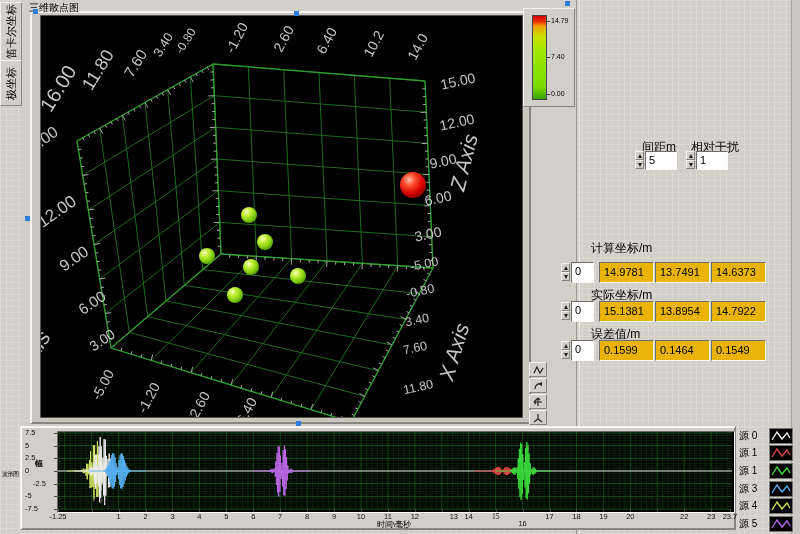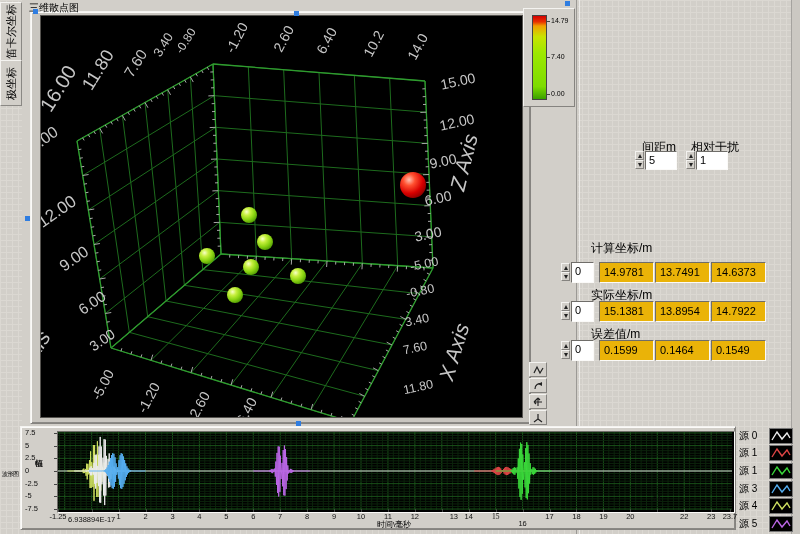--- a/index.html
+++ b/index.html
@@ -436,21 +436,21 @@
   <div class="abs" style="left:11px;top:26px;height:36px;writing-mode:vertical-rl;font-size:8px;color:#000">幅值</div>
   <div id="ylab" class="abs" style="left:0;top:0;width:40px;height:100px">
       <div class="yt" style="left: 4px; top: 0.975px;">7.5</div>
       <div class="tickh" style="left: 33px; top: 5.975px;"></div>
       <div class="yt" style="left: 4px; top: 13.65px;">5</div>
       <div class="tickh" style="left: 33px; top: 18.65px;"></div>
       <div class="yt" style="left: 4px; top: 26.325px;">2.5</div>
       <div class="tickh" style="left: 33px; top: 31.325px;"></div>
       <div class="yt" style="left: 4px; top: 39px;">0</div>
       <div class="tickh" style="left: 33px; top: 44px;"></div>
-      <div class="yt" style="left: 4px; top: 51.675px;">-2.5</div>
+      <div class="yt" style="left: 12px; top: 51.675px;">-2.5</div>
       <div class="tickh" style="left: 33px; top: 56.675px;"></div>
       <div class="yt" style="left: 4px; top: 64.35px;">-5</div>
       <div class="tickh" style="left: 33px; top: 69.35px;"></div>
       <div class="yt" style="left: 4px; top: 77.025px;">-7.5</div>
       <div class="tickh" style="left: 33px; top: 82.025px;"></div>
     </div>
   <div class="abs sunken" style="left:36px;top:4px;width:676px;height:80px;background:#000">
     <svg id="wf" width="674" height="78" viewBox="0 0 674 78" style="display:block">
         <line x1="1.3466933867735424" y1="0" x2="1.3466933867735424" y2="78" stroke="#0c240c" stroke-width="1"></line>
         <line x1="6.733466933867736" y1="0" x2="6.733466933867736" y2="78" stroke="#1a541a" stroke-width="1"></line>
@@ -614,21 +614,21 @@
         <path d="M31.0 39.0L31.5 39.0L32.1 39.0L32.7 39.0L33.2 39.0L33.8 39.0L34.4 39.0L34.9 39.0L35.5 39.0L36.1 39.0L36.6 39.0L37.2 39.0L37.8 39.0L38.3 39.0L38.9 39.0L39.5 39.0L40.0 39.0L40.6 39.0L41.2 39.0L41.7 39.0L42.3 39.0L42.9 39.0L43.4 39.0L44.0 39.1L44.5 38.9L45.1 39.2L45.7 38.7L46.2 39.6L46.8 38.1L47.4 40.3L47.9 37.1L48.5 41.6L49.1 35.5L49.6 43.7L50.2 33.0L50.8 46.6L51.3 29.7L51.9 50.0L52.5 26.2L53.0 53.5L53.6 23.0L54.2 56.1L54.7 21.2L55.3 56.8L55.9 21.8L56.4 54.8L57.0 25.3L57.6 49.9L58.1 31.4L58.7 42.9L59.3 39.0L59.8 35.1L60.4 46.6L61.0 28.1L61.5 52.7L62.1 23.2L62.6 56.2L63.2 21.2L63.8 56.8L64.3 21.9L64.9 55.0L65.5 24.5L66.0 51.8L66.6 28.0L67.2 48.3L67.7 31.4L68.3 45.0L68.9 34.3L69.4 42.5L70.0 36.4L70.6 40.9L71.1 37.7L71.7 39.9L72.3 38.4L72.8 39.3L73.4 38.8L74.0 39.1L74.5 38.9L75.1 39.0L75.7 39.0L76.2 39.0L76.8 39.0L77.4 39.0L77.9 39.0L78.5 39.0L79.1 39.0L79.6 39.0L80.2 39.0L80.7 39.0L81.3 39.0L81.9 39.0L82.4 39.0L83.0 39.0L83.6 39.0L84.1 39.0L84.7 39.0L85.3 39.0L85.8 39.0L86.4 39.0L87.0 39.0L87.5 39.0" fill="none" stroke="#55aef0" stroke-width="1"></path>
         <path d="M195.3 39.0L195.8 39.0L196.4 39.0L197.0 39.0L197.5 39.0L198.1 39.0L198.7 39.0L199.2 39.0L199.8 39.0L200.4 39.0L200.9 39.0L201.5 39.0L202.1 39.0L202.6 39.0L203.2 39.0L203.8 39.0L204.3 39.0L204.9 39.0L205.5 39.0L206.0 39.0L206.6 39.0L207.1 39.0L207.7 39.0L208.3 39.0L208.8 39.0L209.4 39.0L210.0 39.1L210.5 38.8L211.1 39.4L211.7 38.4L212.2 39.9L212.8 37.7L213.4 40.6L213.9 37.0L214.5 41.1L215.1 37.1L215.6 40.2L216.2 39.3L216.8 36.5L217.3 44.6L217.9 29.5L218.5 52.8L219.0 20.9L219.6 60.9L220.2 14.4L220.7 64.5L221.3 14.7L221.9 59.9L222.4 23.7L223.0 47.1L223.6 39.0L224.1 30.9L224.7 54.3L225.2 18.1L225.8 63.3L226.4 13.5L226.9 63.6L227.5 17.1L228.1 57.1L228.6 25.2L229.2 48.5L229.8 33.4L230.3 41.5L230.9 38.7L231.5 37.8L232.0 40.9L232.6 36.9L233.2 41.0L233.7 37.4L234.3 40.3L234.9 38.1L235.4 39.6L236.0 38.6L236.6 39.2L237.1 38.9L237.7 39.0L238.3 39.0L238.8 39.0L239.4 39.0L240.0 39.0L240.5 39.0L241.1 39.0L241.7 39.0L242.2 39.0L242.8 39.0L243.3 39.0L243.9 39.0L244.5 39.0L245.0 39.0L245.6 39.0L246.2 39.0L246.7 39.0L247.3 39.0L247.9 39.0L248.4 39.0L249.0 39.0L249.6 39.0L250.1 39.0L250.7 39.0L251.3 39.0L251.8 39.0" fill="none" stroke="#bb66e6" stroke-width="1"></path>
         <path d="M416.1 39.0L416.7 39.0L417.3 39.0L417.8 39.0L418.4 39.0L419.0 39.0L419.5 39.0L420.1 39.0L420.7 39.0L421.2 39.0L421.8 39.0L422.3 39.0L422.9 39.0L423.5 39.0L424.0 39.0L424.6 39.0L425.2 39.0L425.7 39.0L426.3 39.0L426.9 39.0L427.4 39.0L428.0 39.0L428.6 39.0L429.1 39.0L429.7 39.0L430.3 38.9L430.8 39.1L431.4 38.8L432.0 39.2L432.5 38.7L433.1 39.5L433.7 38.4L434.2 39.8L434.8 37.9L435.4 40.4L435.9 37.3L436.5 41.1L437.1 36.5L437.6 41.9L438.2 35.7L438.8 42.6L439.3 35.1L439.9 43.1L440.4 34.9L441.0 43.0L441.6 35.4L442.1 42.2L442.7 36.5L443.3 40.8L443.8 38.1L444.4 39.0L445.0 39.9L445.5 37.2L446.1 41.5L446.7 35.8L447.2 42.6L447.8 35.0L448.4 43.1L448.9 34.9L449.5 42.9L450.1 35.4L450.6 42.3L451.2 36.1L451.8 41.5L452.3 36.9L452.9 40.7L453.5 37.6L454.0 40.1L454.6 38.2L455.2 39.6L455.7 38.5L456.3 39.3L456.9 38.8L457.4 39.2L458.0 38.9L458.5 39.1L459.1 39.0L459.7 39.0L460.2 39.0L460.8 39.0L461.4 39.0L461.9 39.0L462.5 39.0L463.1 39.0L463.6 39.0L464.2 39.0L464.8 39.0L465.3 39.0L465.9 39.0L466.5 39.0L467.0 39.0L467.6 39.0L468.2 39.0L468.7 39.0L469.3 39.0L469.9 39.0L470.4 39.0L471.0 39.0L471.6 39.0L472.1 39.0" fill="none" stroke="#dd4444" stroke-width="1"></path>
         <path d="M437.7 39.0L438.2 39.0L438.8 39.0L439.4 39.0L439.9 39.0L440.5 39.0L441.1 39.0L441.6 39.0L442.2 39.0L442.8 39.0L443.3 39.0L443.9 39.0L444.5 39.0L445.0 39.0L445.6 39.0L446.2 39.0L446.7 39.0L447.3 39.0L447.9 39.0L448.4 39.0L449.0 39.0L449.6 39.1L450.1 38.9L450.7 39.0L451.3 39.0L451.8 38.9L452.4 39.3L452.9 38.4L453.5 40.0L454.1 37.4L454.6 41.2L455.2 36.1L455.8 42.4L456.3 35.2L456.9 42.8L457.5 35.8L458.0 40.9L458.6 39.4L459.2 35.3L459.7 46.8L460.3 26.5L460.9 56.5L461.4 16.8L462.0 65.1L462.6 10.6L463.1 67.8L463.7 12.0L464.3 61.8L464.8 22.5L465.4 47.7L466.0 39.0L466.5 30.3L467.1 55.5L467.7 16.2L468.2 66.0L468.8 10.2L469.3 67.4L469.9 12.9L470.5 61.2L471.0 21.5L471.6 51.5L472.2 31.2L472.7 42.7L473.3 38.6L473.9 37.1L474.4 42.2L475.0 35.2L475.6 42.8L476.1 35.6L476.7 41.9L477.3 36.8L477.8 40.6L478.4 38.0L479.0 39.6L479.5 38.7L480.1 39.1L480.7 39.0L481.2 39.0L481.8 39.1L482.4 38.9L482.9 39.0L483.5 39.0L484.1 39.0L484.6 39.0L485.2 39.0L485.8 39.0L486.3 39.0L486.9 39.0L487.4 39.0L488.0 39.0L488.6 39.0L489.1 39.0L489.7 39.0L490.3 39.0L490.8 39.0L491.4 39.0L492.0 39.0L492.5 39.0L493.1 39.0L493.7 39.0" fill="none" stroke="#3ad83a" stroke-width="1"></path>
       </svg>
   </div>
   <div id="xlab" class="abs" style="left:0;top:0;width:714px;height:100px">
       <div class="tickv" style="left: 37px; top: 82px;"></div>
       <div class="xt" style="left: 37px; top: 85px;">-1.25</div>
       <div class="tickv" style="left: 70.6673px; top: 82px;"></div>
-      <div class="xt" style="left: 70.6673px; top: 88px;">6.938894E-17</div>
+      <div class="xt" style="left: 70.6673px; top: 69px;">6.938894E-17</div>
       <div class="tickv" style="left: 97.6012px; top: 82px;"></div>
       <div class="xt" style="left: 97.6012px; top: 85px;">1</div>
       <div class="tickv" style="left: 124.535px; top: 82px;"></div>
       <div class="xt" style="left: 124.535px; top: 85px;">2</div>
       <div class="tickv" style="left: 151.469px; top: 82px;"></div>
       <div class="xt" style="left: 151.469px; top: 85px;">3</div>
       <div class="tickv" style="left: 178.403px; top: 82px;"></div>
       <div class="xt" style="left: 178.403px; top: 85px;">4</div>
       <div class="tickv" style="left: 205.337px; top: 82px;"></div>
       <div class="xt" style="left: 205.337px; top: 85px;">5</div>

